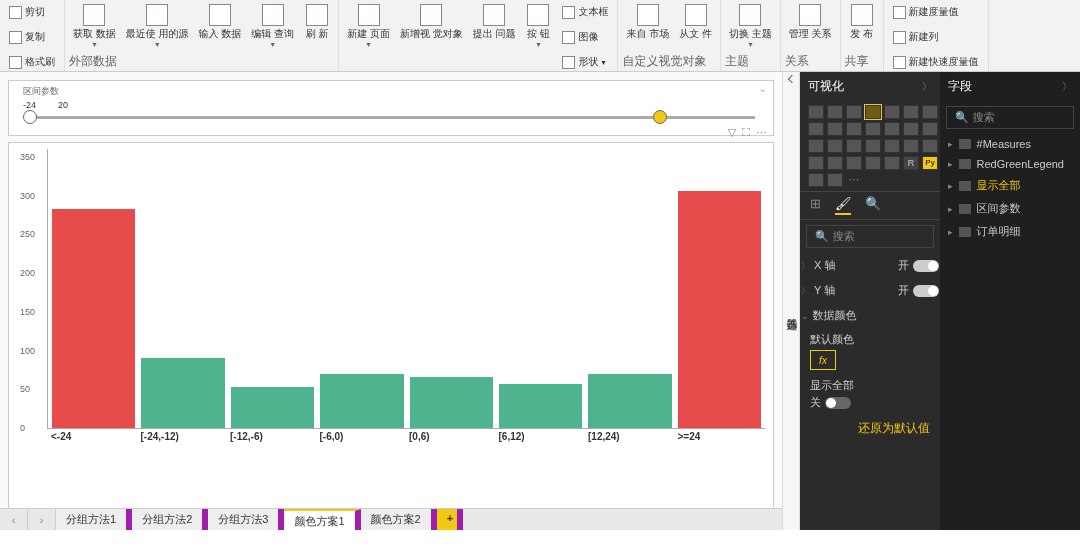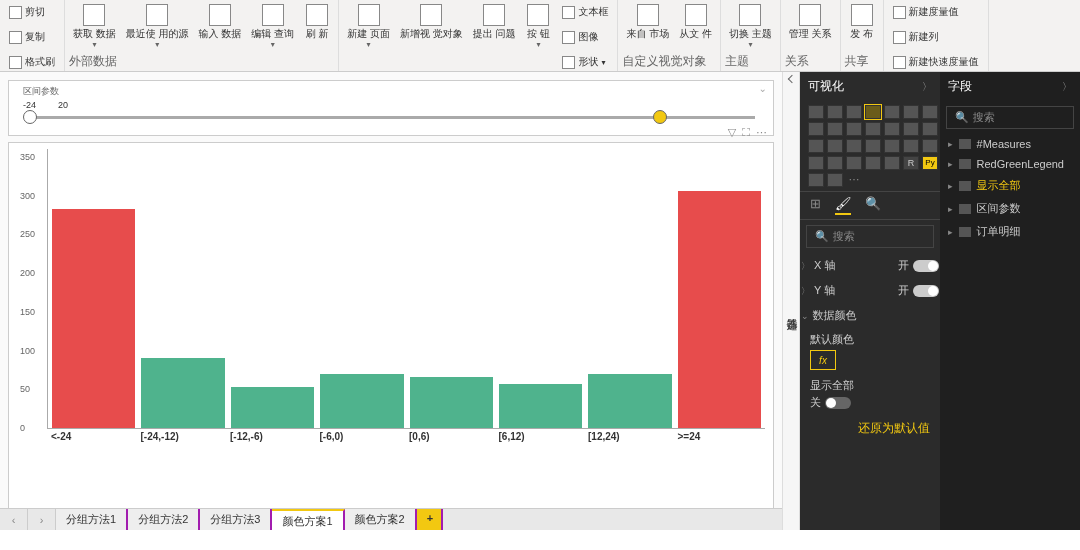--- a/index.html
+++ b/index.html
@@ -56,21 +56,21 @@
 .toggle.off .knob{left:1px}
 .section{padding:4px 10px;font-size:11px}
 .fx{width:26px;height:20px;border:1px solid #f2c811;color:#f2c811;display:flex;align-items:center;justify-content:center;font-style:italic;margin-top:3px;cursor:pointer;font-size:10px}
 .reset{text-align:right;color:#f2c811;padding:6px 10px;font-size:12px;cursor:pointer}
 .field-item{display:flex;align-items:center;gap:6px;padding:4px 8px;cursor:pointer}
 .field-item .tri{font-size:9px;color:#888}
 .field-ico{width:12px;height:10px;background:#555}
 .field-item.h{color:#f2c811}
 .tabs{position:absolute;bottom:0;left:0;right:0;height:22px;display:flex;background:#e8e8e8;border-top:1px solid #ccc;z-index:5}
 .tabs .nav{width:28px;display:flex;align-items:center;justify-content:center;color:#888;cursor:pointer;border-right:1px solid #ccc}
-.tab{padding:3px 10px;border-right:2px solid #a21caf;cursor:pointer;font-size:11px;background:#eee}
+.tab{padding:3px 10px;border-right:6px solid #a21caf;cursor:pointer;font-size:11px;background:#eee}
 .tab.active{background:#fff;border-top:2px solid #f2c811}
 .tab.add{background:#f2c811;font-weight:bold;width:26px;text-align:center}
 </style>
 </head>
 <body>
 
 <div class="ribbon">
   <div class="rgroup">
     <div class="rgroup-items">
       <div class="small-items">

